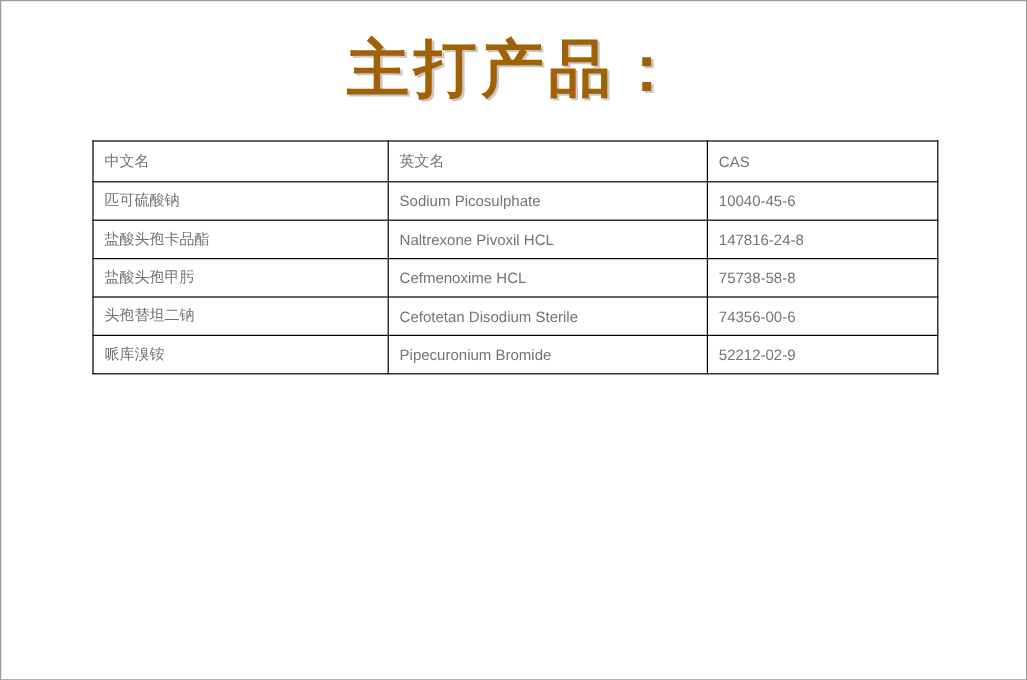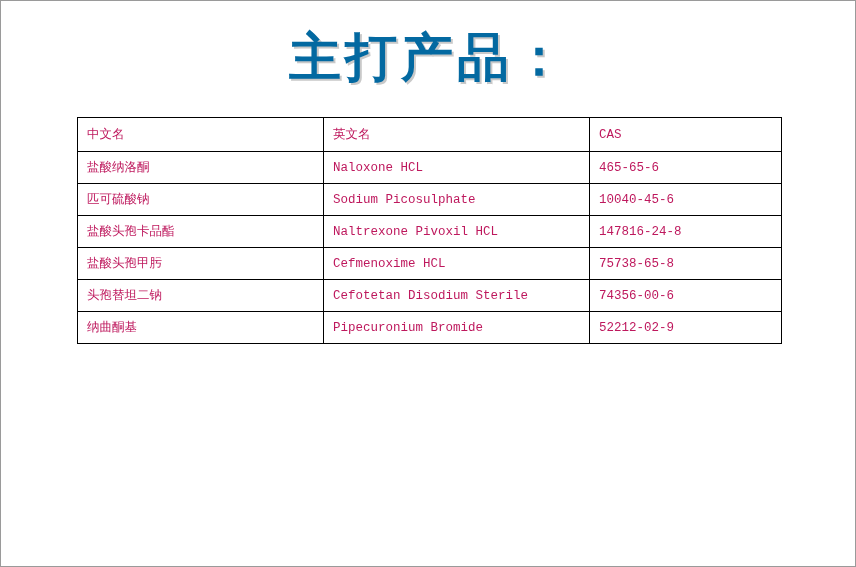--- a/index.html
+++ b/index.html
@@ -24,43 +24,43 @@
   .title {
     position: absolute;
     left: 0;
     top: 22px;
     width: 856px;
     text-align: center;
     font-family: "Liberation Serif", serif;
     font-size: 52px;
     font-weight: 700;
     letter-spacing: 4px;
-    color: #0369a1;
+    color: #a16207;
     text-shadow: 2px 2px 0 #c9c9c9;
     white-space: nowrap;
   }
   .table-wrap {
     position: absolute;
     left: 76px;
     top: 116px;
     width: 704px;
   }
   table.product-table {
     border-collapse: collapse;
     width: 704px;
     table-layout: fixed;
     background: #ffffff;
   }
   table.product-table td {
     border: 1px solid #000000;
     height: 31px;
     padding: 0 0 0 9px;
     font-size: 12.5px;
-    color: #be185d;
-    font-family: Liberation Mono, monospace;
+    color: #737373;
+    font-family: Liberation Sans, sans-serif;
     vertical-align: middle;
     overflow: hidden;
     white-space: nowrap;
   }
   table.product-table tr.header-row td {
     height: 33px;
     font-size: 12.5px;
   }
   .col-cn { width: 246px; }
   .col-en { width: 266px; }
@@ -81,46 +81,41 @@
         <col class="col-cas">
       </colgroup>
       <tbody>
         <tr class="header-row">
           <td>中文名</td>
           <td>英文名</td>
           <td>CAS</td>
         </tr>
 
         <tr>
-          <td>盐酸纳洛酮</td>
-          <td>Naloxone HCL</td>
-          <td>465-65-6</td>
-        </tr>
-        <tr>
           <td>匹可硫酸钠</td>
           <td>Sodium Picosulphate</td>
           <td>10040-45-6</td>
         </tr>
         <tr>
           <td>盐酸头孢卡品酯</td>
           <td>Naltrexone Pivoxil HCL</td>
           <td>147816-24-8</td>
         </tr>
         <tr>
           <td>盐酸头孢甲肟</td>
           <td>Cefmenoxime HCL</td>
-          <td>75738-65-8</td>
+          <td>75738-58-8</td>
         </tr>
         <tr>
           <td>头孢替坦二钠</td>
           <td>Cefotetan Disodium Sterile</td>
           <td>74356-00-6</td>
         </tr>
         <tr>
-          <td>纳曲酮基</td>
+          <td>哌库溴铵</td>
           <td>Pipecuronium Bromide</td>
           <td>52212-02-9</td>
         </tr>
       </tbody>
     </table>
   </div>
 
 </div>
 
 </body></html>

